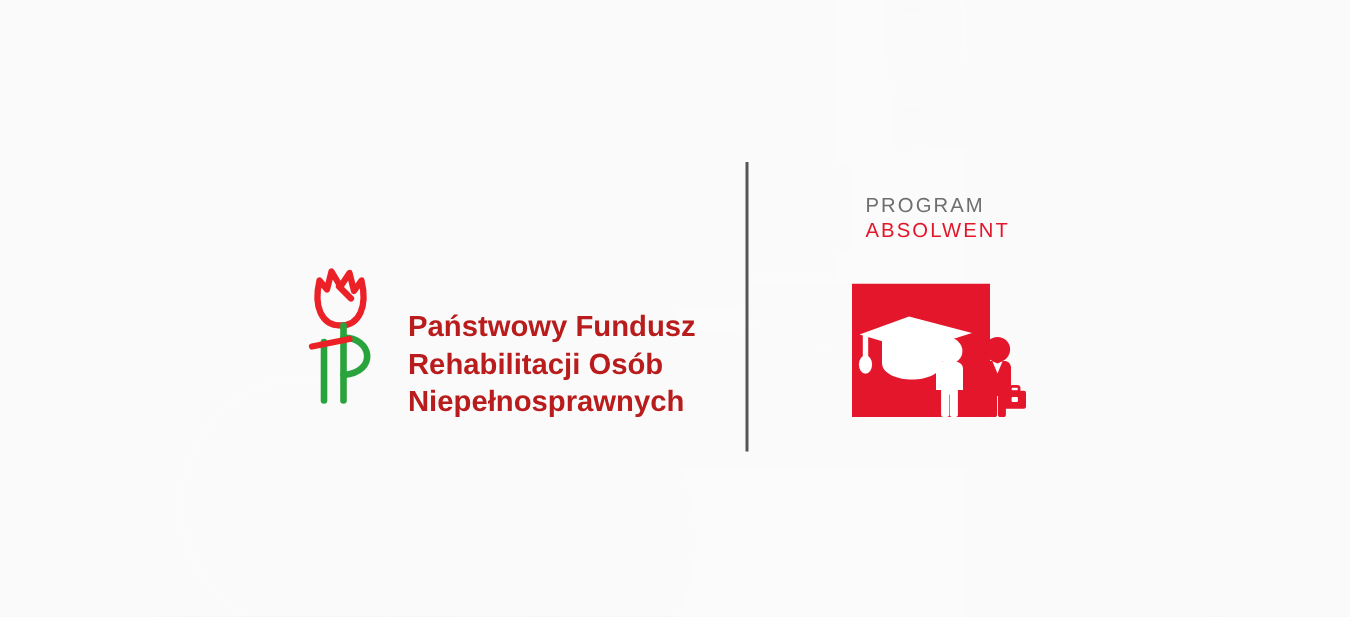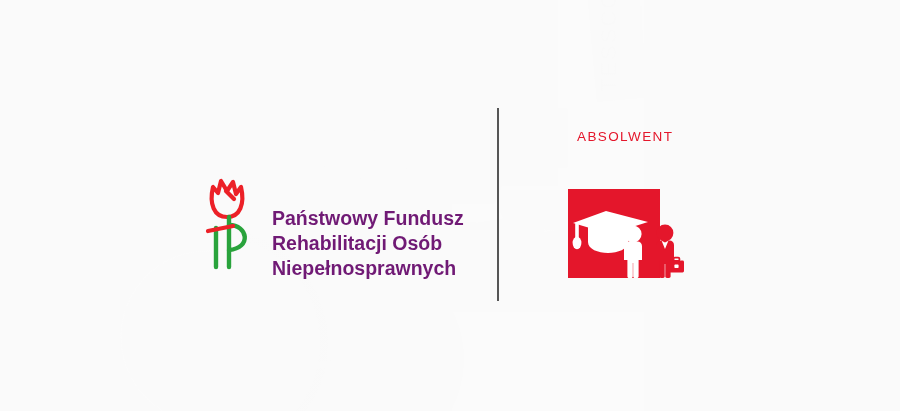--- a/index.html
+++ b/index.html
@@ -176,21 +176,21 @@
     display: flex;
     align-items: center;
     gap: 14px;
   }
   .pfron-mark { width: 54px; height: 100px; flex: 0 0 54px; display: block; }
   .pfron-name {
     font-family: "Liberation Sans", sans-serif;
     font-weight: bold;
     font-size: 19.5px;
     line-height: 25px;
-    color: #701a75;
+    color: #b91c1c;
     white-space: nowrap;
     margin-top: 48px;
   }
   .pfron-name .ln { display: block; }
 
   
   .divider {
     position: absolute;
     left: 497px;
     top: 108px;
@@ -313,20 +313,21 @@
       <span class="pfron-name">
         <span class="ln">Państwowy Fundusz</span>
         <span class="ln">Rehabilitacji Osób</span>
         <span class="ln">Niepełnosprawnych</span>
       </span>
     </div>
 
     <div class="divider"></div>
 
     <div class="program-label">
+      <span class="kicker">PROGRAM</span>
       <span class="name">ABSOLWENT</span>
     </div>
 
     <div class="absolwent-icon">
       <svg viewBox="0 0 116 89" xmlns="http://www.w3.org/2000/svg">
 
         <rect x="0" y="0" width="92" height="89" fill="#E4162B"></rect>
 
         <g fill="#FFFFFF">
 

